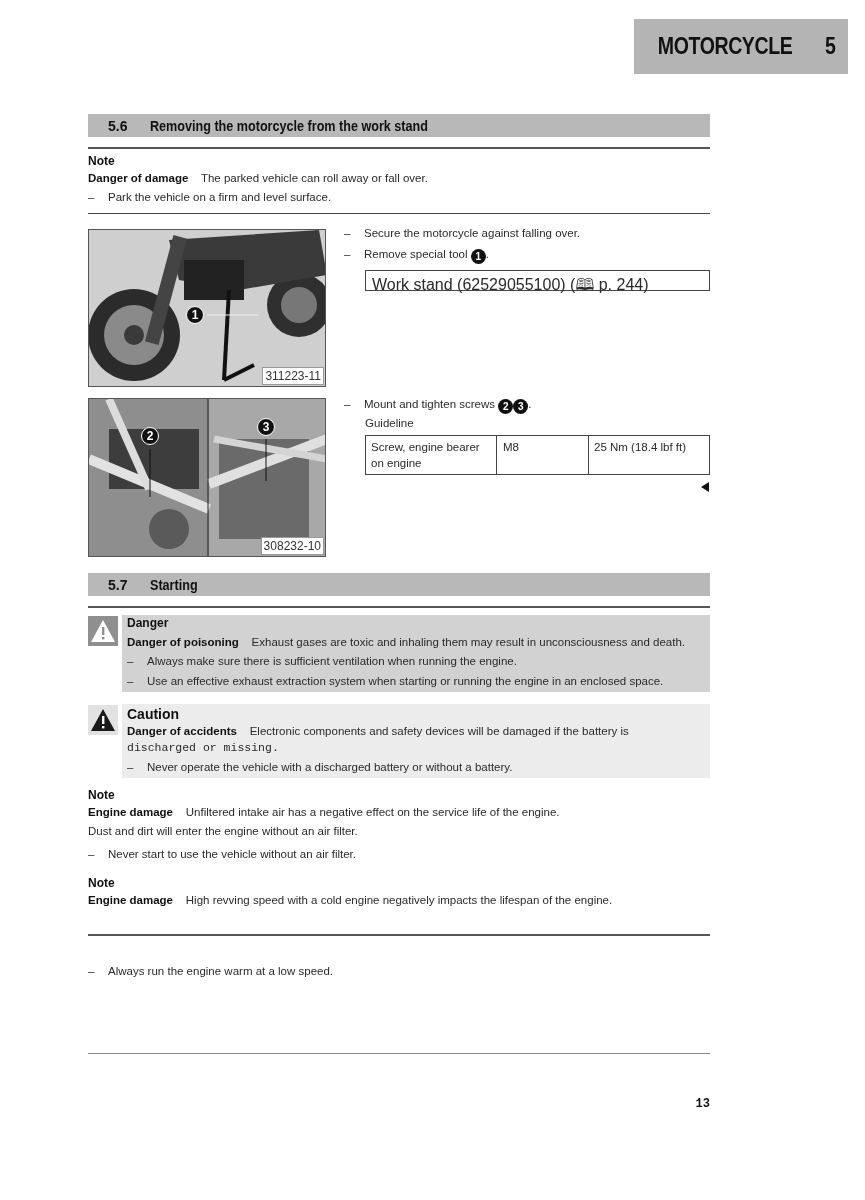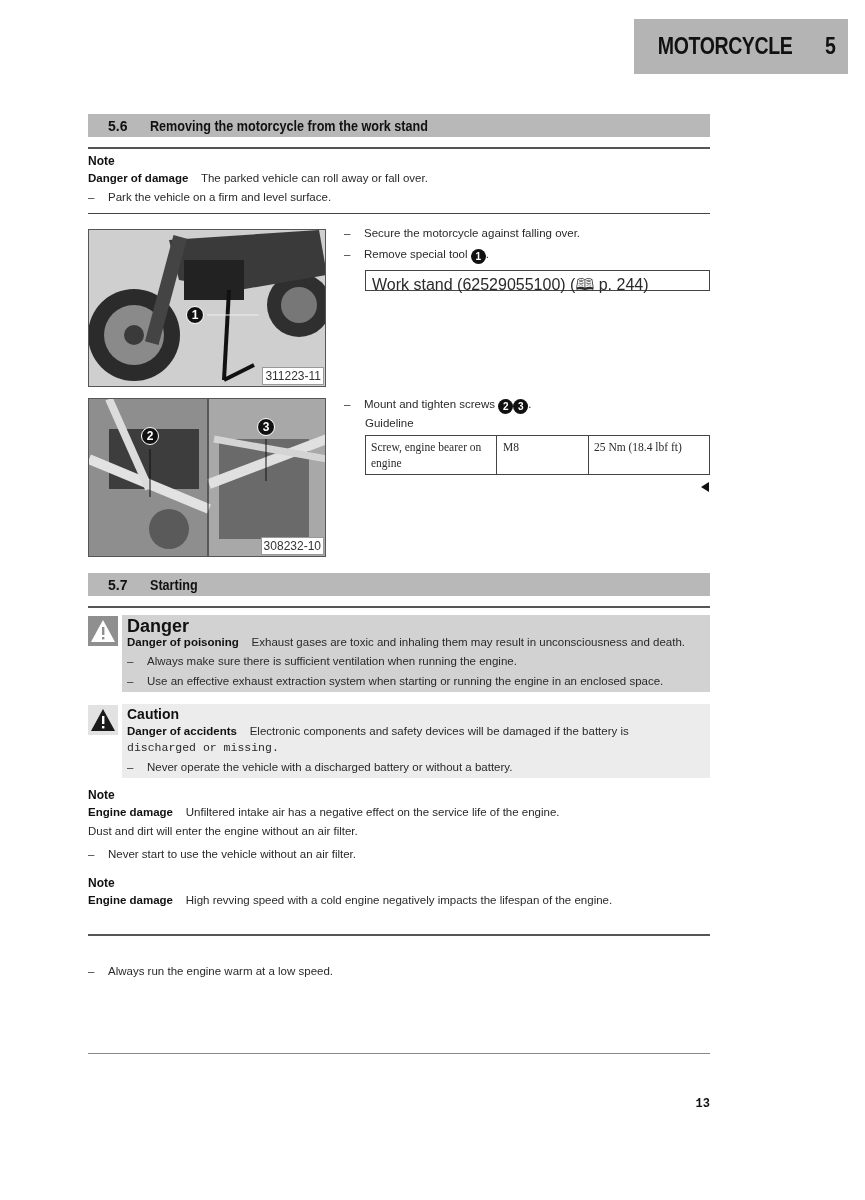--- a/index.html
+++ b/index.html
@@ -131,21 +131,21 @@
   <div class="callout" style="left:52px; top:28px;">2</div>
   <div class="callout" style="left:168px; top:19px;">3</div>
   <div class="code">308232-10</div>
 </div>
 
 <div class="txt" style="left:344px; top:398px;">
   <span class="dash">–</span><span>Mount and tighten screws</span>
   <span class="num-badge">2</span><span class="num-badge">3</span><span>.</span>
 </div>
 <div class="txt" style="left:365px; top:417px;">Guideline</div>
-<table class="torque" style="left:365px; top:435px; width:345px;font-family:Liberation Serif, serif;">
+<table class="torque" style="left:365px; top:435px; width:345px;">
   <tbody>
       <tr>
     <td style="width:131px;">Screw, engine bearer on engine</td>
     <td style="width:92px;padding-left:6px;">M8</td>
     <td>25 Nm (18.4 lbf ft)</td>
   </tr>
 </tbody>
   </table>
 <div class="end-mark"></div>
 
@@ -156,21 +156,21 @@
 <div class="rule" style="top:606px;"></div>
 
 <div class="warn-icon" style="top:616px; background:#8f8f8f;">
   <svg width="26" height="24" viewBox="0 0 26 24">
       <polygon points="13,1 25,23 1,23" fill="#fff"></polygon>
       <rect x="12" y="8" width="2.4" height="8" fill="#8f8f8f"></rect>
       <rect x="12" y="18" width="2.4" height="2.4" fill="#8f8f8f"></rect>
     </svg>
 </div>
 <div class="warn-box" style="top:615px; height:77px; background:#d2d2d2;"></div>
-<div class="txt" style="left:127px; top:616px; font-size:18px; font-weight:bold; color:#111;">Danger</div>
+<div class="txt" style="left:127px; top:616px; font-size:12px; font-weight:bold; color:#111;">Danger</div>
 <div class="txt" style="left:127px; top:636px;">
   <b>Danger of poisoning</b>&nbsp;&nbsp;&nbsp;
   <span>Exhaust gases are toxic and inhaling them may result in unconsciousness and death.</span>
 </div>
 <div class="txt" style="left:127px; top:655px;">
   <span class="dash">–</span><span>Always make sure there is sufficient ventilation when running the engine.</span>
 </div>
 <div class="txt" style="left:127px; top:675px;">
   <span class="dash">–</span><span>Use an effective exhaust extraction system when starting or running the engine in an enclosed space.</span>
 </div>

